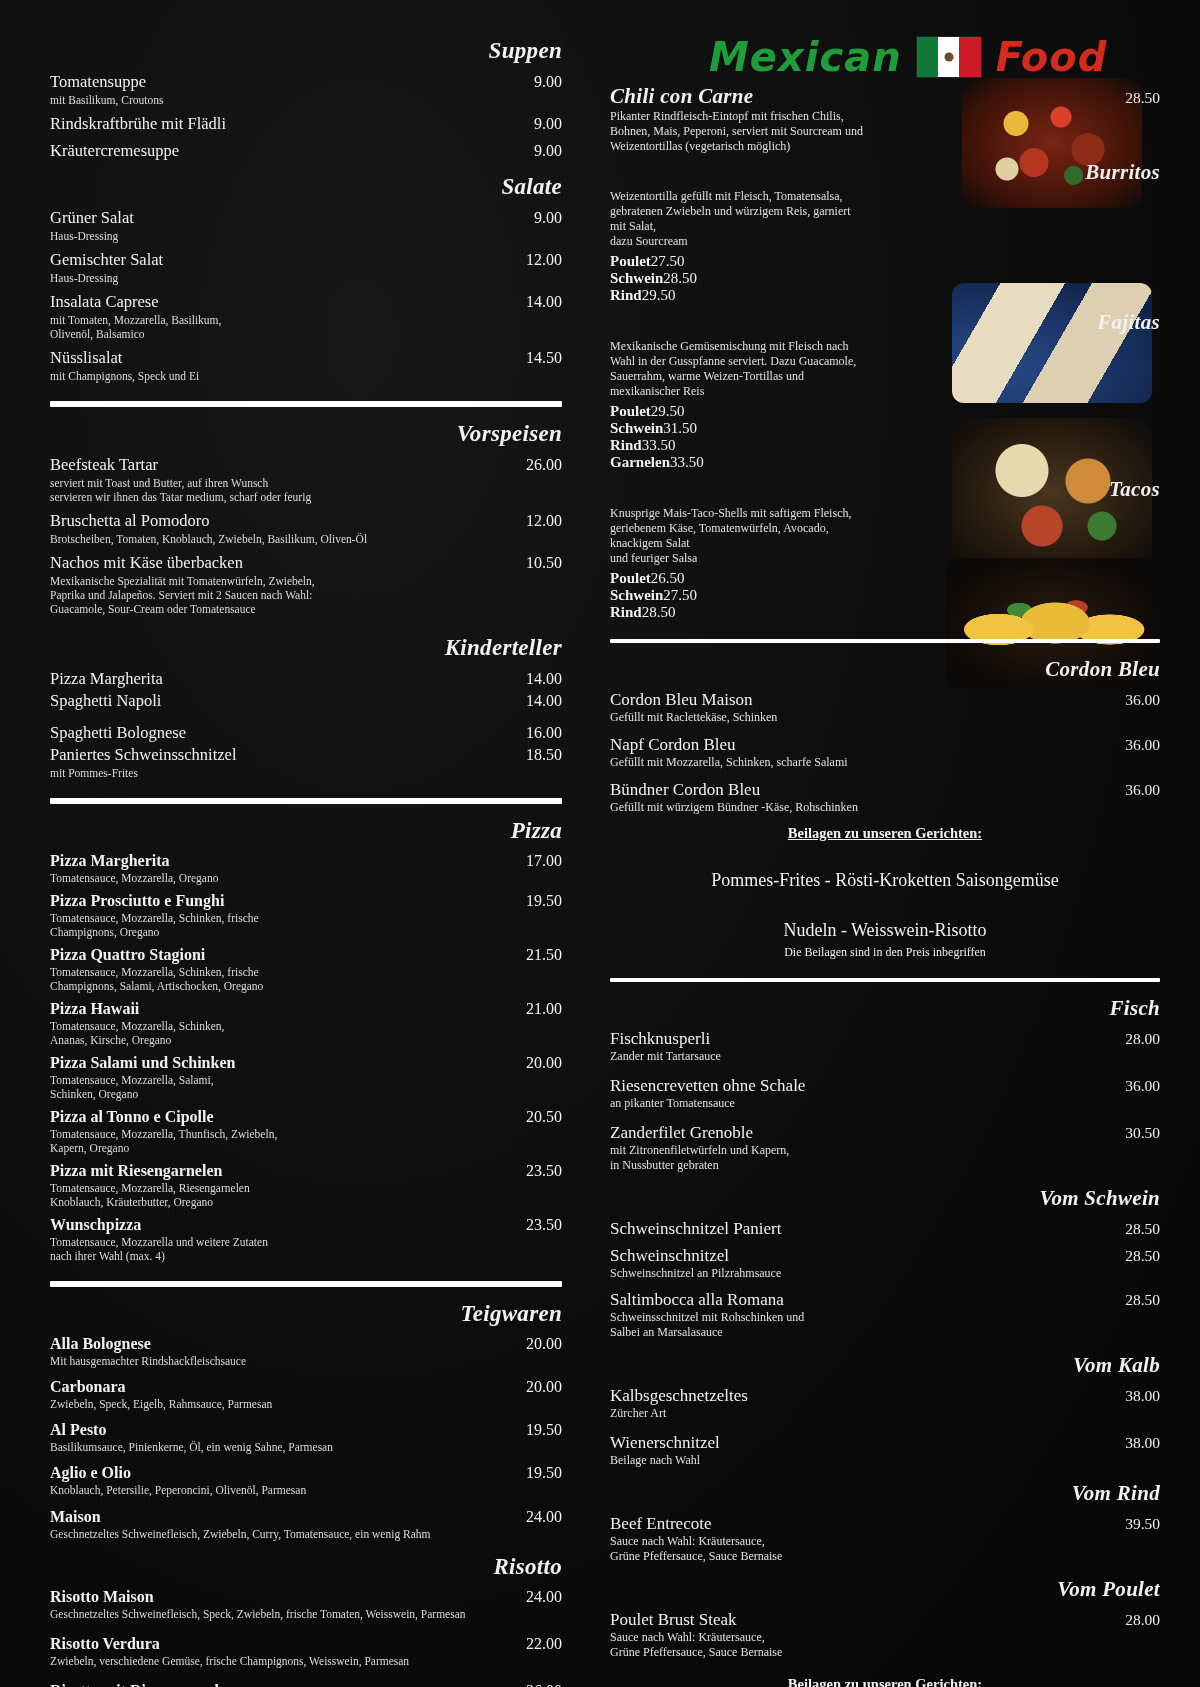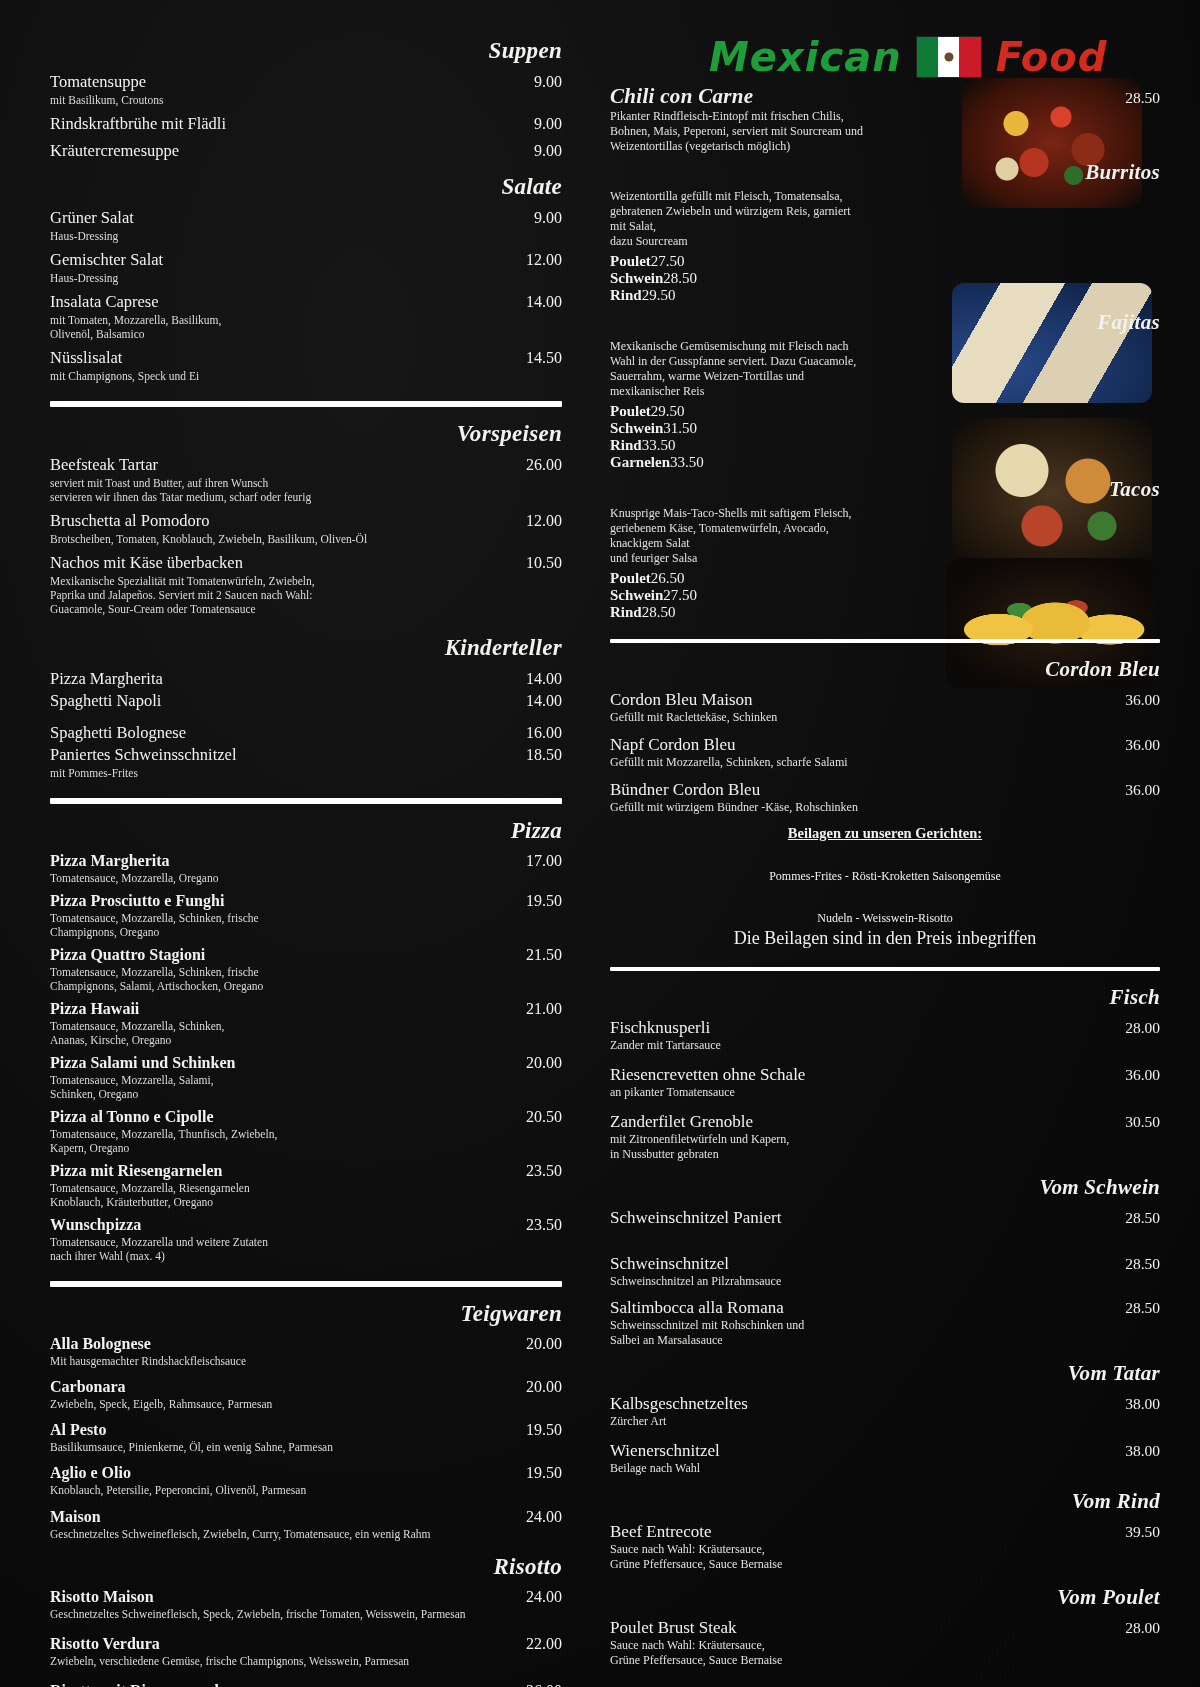--- a/index.html
+++ b/index.html
@@ -149,22 +149,22 @@
   }
 
   .beilagen {
     text-align:center;
     margin-top:10px;
   }
   .beilagen .title {
     font-size:14.5px; font-weight:bold; text-decoration:underline;
     margin-bottom:3px;
   }
-  .beilagen .line { font-size:12px; line-height:1.35;margin-top:26px; }
-  .beilagen .note { font-size:18px; margin-top:2px;text-align:center; }
+  .beilagen .line { font-size:18px; line-height:1.35;margin-top:26px; }
+  .beilagen .note { font-size:12px; margin-top:2px;text-align:center; }
   .spacer-sm { height:6px; }
   .spacer-md { height:12px; }
   .right-inner { padding-left:6px; }
 </style>
 </head>
 <body>
 
 <div class="page">
 
   <div class="col-left">
@@ -578,21 +578,21 @@
             <span class="r-price">30.50</span>
           </div>
           <div class="r-desc" style="white-space:pre-line">mit Zitronenfiletwürfeln und Kapern,
 in Nussbutter gebraten</div>
         </div>
       </div>
 
       <div class="spacer-sm"></div>
       <h2 class="section small">Vom Schwein</h2>
       <div>
-        <div class="item" style="margin-bottom:26px">
+        <div class="item" style="margin-bottom:7px">
           <div class="item-row">
             <span class="r-name">Schweinschnitzel Paniert</span>
             <span class="r-price">28.50</span>
           </div>
         </div>
         <div class="item" style="margin-bottom:9px">
           <div class="item-row">
             <span class="r-name">Schweinschnitzel</span>
             <span class="r-price">28.50</span>
           </div>
@@ -602,21 +602,21 @@
           <div class="item-row">
             <span class="r-name">Saltimbocca alla Romana</span>
             <span class="r-price">28.50</span>
           </div>
           <div class="r-desc" style="white-space:pre-line">Schweinsschnitzel mit Rohschinken und
 Salbei an Marsalasauce</div>
         </div>
       </div>
 
       <div class="spacer-sm"></div>
-      <h2 class="section small">Vom Tatar</h2>
+      <h2 class="section small">Vom Kalb</h2>
       <div>
         <div class="item" style="margin-bottom:12px">
           <div class="item-row">
             <span class="r-name">Kalbsgeschnetzeltes</span>
             <span class="r-price">38.00</span>
           </div>
           <div class="r-desc">Zürcher Art</div>
         </div>
         <div class="item">
           <div class="item-row">

